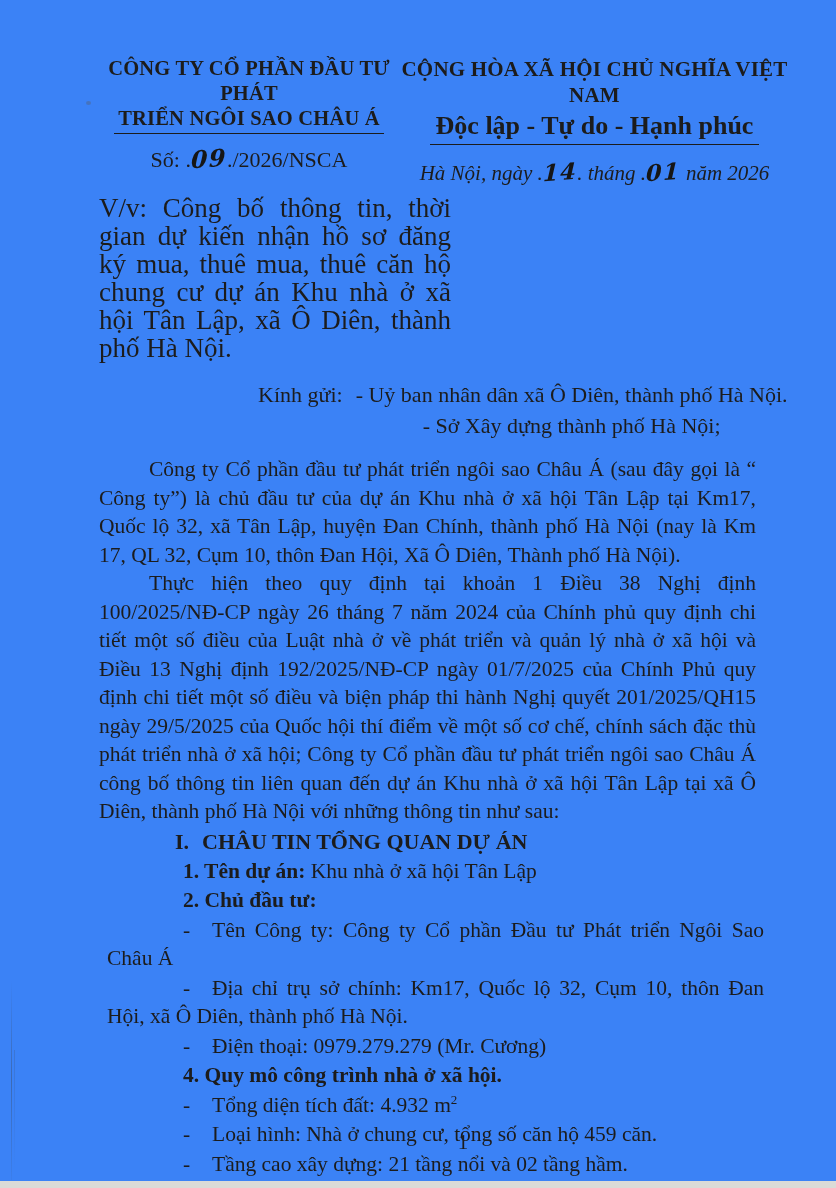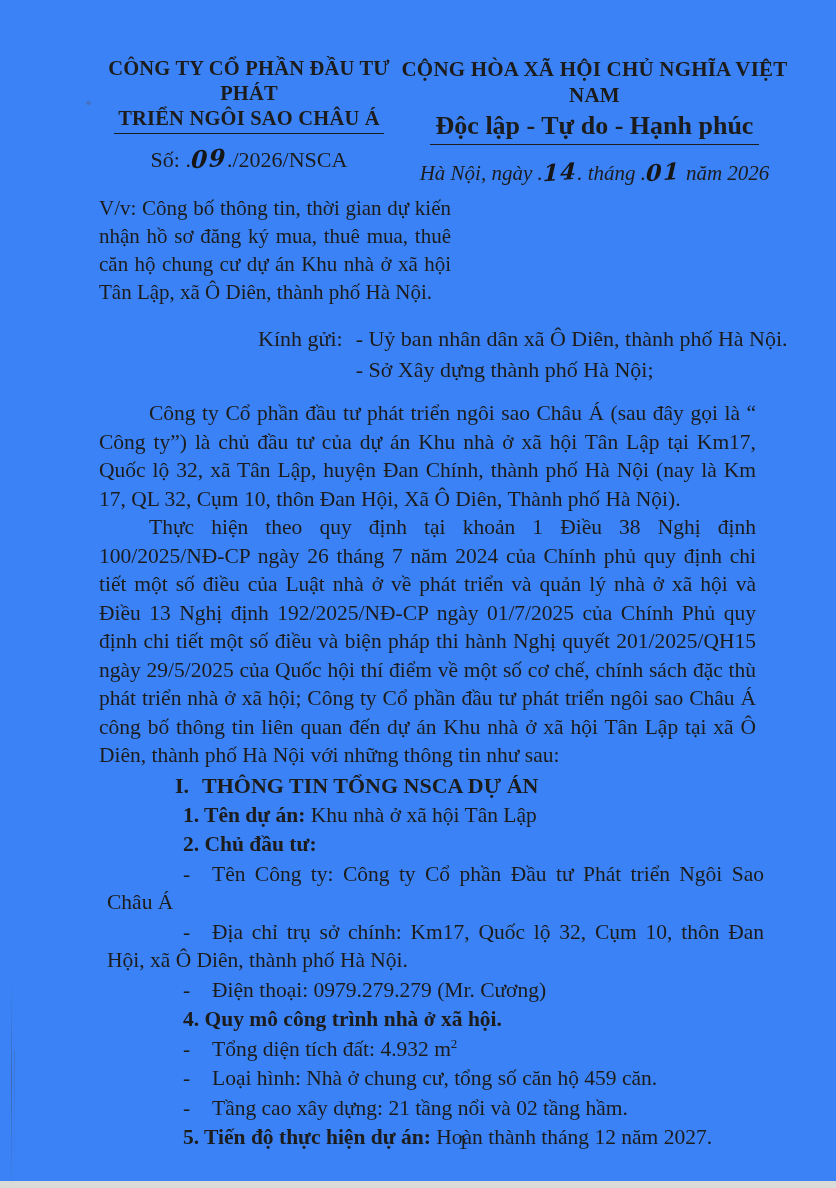--- a/index.html
+++ b/index.html
@@ -24,22 +24,22 @@
   .hdr-right .n2{display:inline-block;font-weight:bold;font-size:26px;margin-top:3px;padding:0 6px 3px 6px;border-bottom:1.8px solid #1c1c1c;}
   .dateline{margin-top:14px;font-style:italic;font-size:21px;}
   .hand{
     display:inline-block;
     font-family:"DejaVu Serif",serif;
     font-style:italic;font-weight:bold;
     transform:rotate(-4deg) skewX(-6deg);
     font-size:1.08em;letter-spacing:1.5px;color:#161616;
   }
   
-  .subject{margin-top:8px;width:352px;font-size:21px;line-height:28px;text-align:justify;}
-  .recipients{margin-top:17px;margin-left:159px;font-size:22px;line-height:31px;display:flex;}
+  .subject{margin-top:8px;width:352px;font-size:27px;line-height:28px;text-align:justify;}
+  .recipients{margin-top:17px;margin-left:159px;font-size:22px;line-height:31px;display:flex;text-align:center;}
   .recipients .kg-label{margin-right:13px;white-space:nowrap;}
   
   .para{width:657px;margin:0;font-size:21.5px;line-height:28.5px;text-align:justify;text-indent:50px;}
   .para.first{margin-top:14px;}
   .sec-head{width:657px;margin:1px 0 0 0;font-size:22px;line-height:29px;font-weight:bold;text-indent:76px;}
   .sec-head .roman{margin-right:13px;}
   .line{width:657px;margin:1px 0 0 8px;font-size:21.5px;line-height:28.5px;text-align:justify;text-indent:76px;}
   .line .b{font-weight:bold;}
   .line .marker{display:inline-block;width:29px;text-indent:0;}
   sup.sq{font-size:13px;line-height:0;}
@@ -79,21 +79,21 @@
       <span class="kg-label">Kính gửi:</span>
       <span>
         <span style="display:block">- Uỷ ban nhân dân xã Ô Diên, thành phố Hà Nội.</span>
         <span style="display:block">- Sở Xây dựng thành phố Hà Nội;</span>
       </span>
     </div>
 
     <p class="para first">Công ty Cổ phần đầu tư phát triển ngôi sao Châu Á (sau đây gọi là “ Công ty”) là chủ đầu tư của dự án Khu nhà ở xã hội Tân Lập tại Km17, Quốc lộ 32, xã Tân Lập, huyện Đan Chính, thành phố Hà Nội (nay là Km 17, QL 32, Cụm 10, thôn Đan Hội, Xã Ô Diên, Thành phố Hà Nội).</p>
     <p class="para">Thực hiện theo quy định tại khoản 1 Điều 38 Nghị định 100/2025/NĐ-CP ngày 26 tháng 7 năm 2024 của Chính phủ quy định chi tiết một số điều của Luật nhà ở về phát triển và quản lý nhà ở xã hội và Điều 13 Nghị định 192/2025/NĐ-CP ngày 01/7/2025 của Chính Phủ quy định chi tiết một số điều và biện pháp thi hành Nghị quyết 201/2025/QH15 ngày 29/5/2025 của Quốc hội thí điểm về một số cơ chế, chính sách đặc thù phát triển nhà ở xã hội; Công ty Cổ phần đầu tư phát triển ngôi sao Châu Á công bố thông tin liên quan đến dự án Khu nhà ở xã hội Tân Lập tại xã Ô Diên, thành phố Hà Nội với những thông tin như sau:</p>
 
-    <p class="sec-head"><span class="roman">I.</span><span>THÔNG TIN TỔNG NSCA DỰ ÁN</span></p>
+    <p class="sec-head"><span class="roman">I.</span><span>CHÂU TIN TỔNG QUAN DỰ ÁN</span></p>
 
     <p class="line"><span class="b">1. Tên dự án:</span><span> Khu nhà ở xã hội Tân Lập</span></p>
 
     <p class="line"><span class="b">2. Chủ đầu tư:</span><span></span></p>
 
     <p class="line"><span class="marker">-</span><span>Tên Công ty: Công ty Cổ phần Đầu tư Phát triển Ngôi Sao Châu Á</span></p>
 
     <p class="line"><span class="marker">-</span><span>Địa chỉ trụ sở chính: Km17, Quốc lộ 32, Cụm 10, thôn Đan Hội, xã Ô Diên, thành phố Hà Nội.</span></p>
 
     <p class="line"><span class="marker">-</span><span>Điện thoại: 0979.279.279 (Mr. Cương)</span></p>

